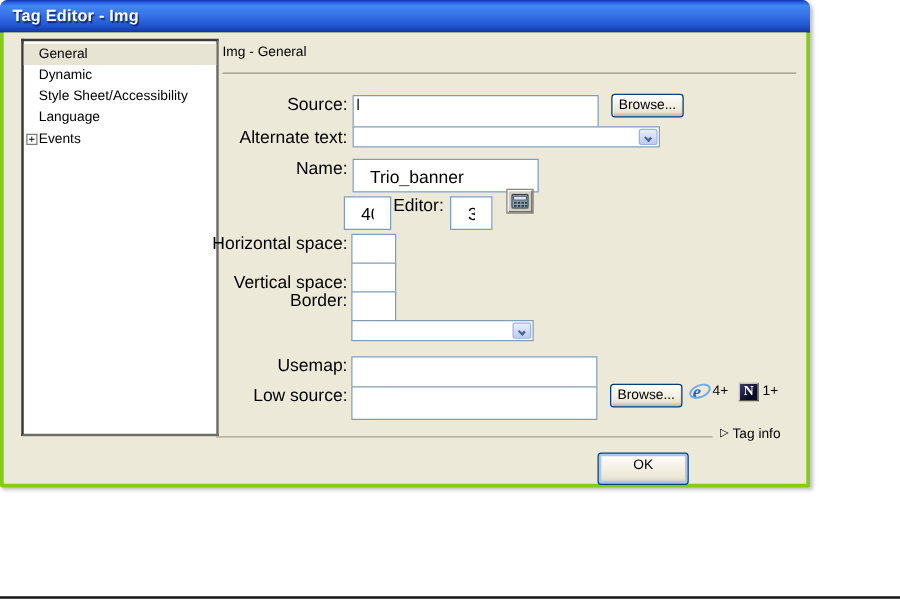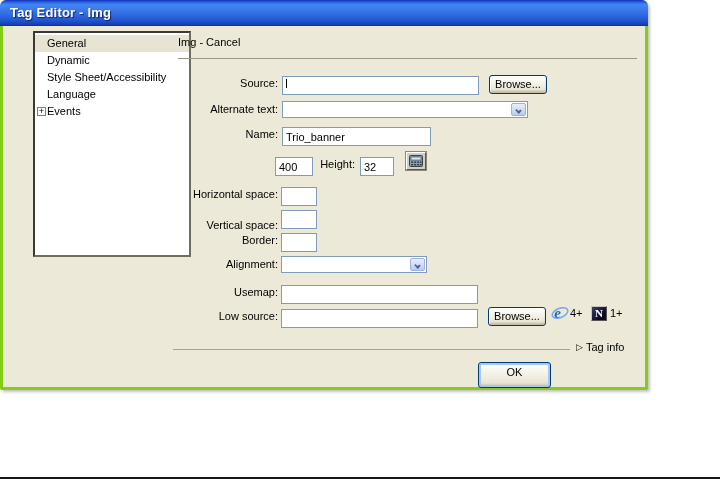--- a/index.html
+++ b/index.html
@@ -25,46 +25,46 @@
     font-size:13px; font-weight:bold; color:#fff;
     text-shadow:1px 1px 1px rgba(0,0,60,.65); letter-spacing:.2px;
   }
   .client {
     position:absolute; left:3px; top:26px; right:3px; bottom:3px;
     background:#ece9d8;
   }
 
   
   .listbox {
-    position:absolute; left:33px; top:31px; width:158px; height:226px;
+    position:absolute; left:17px; top:31px; width:158px; height:318px;
     background:#fff;
     border:2px solid; border-color:#3a3934 #6f6d62 #6f6d62 #3a3934;
     padding-top:2px;
   }
   .tree-item { position:relative; height:17px; line-height:17px; padding-left:12px; cursor:default; }
   .tree-item.selected { background:#e7e4d3; }
   .expander {
     position:absolute; left:2px; top:4px; width:9px; height:9px;
     border:1px solid #7e7e76; background:#fff;
     font-size:9px; line-height:7px; text-align:center; color:#000;
   }
 
   
   .panel-header { position:absolute; left:178px; top:36px; font-size:11px; }
   .divider1 { position:absolute; left:178px; top:58px; width:459px; height:1px; background:#98968a; }
   .divider2 { position:absolute; left:173px; top:349px; width:397px; height:1px; background:#a5a294; }
 
   .lbl {
     position:absolute; left:168px; width:110px; text-align:right;
-    line-height:16px; font-size:11px; white-space:nowrap;
+    line-height:16px; font-size:14px; white-space:nowrap;
   }
 
   input.xp {
-    position:absolute; height:19px; border:1px solid #7f9db9; background:#fff;
-    font-family:"Liberation Sans",sans-serif; font-size:11px; padding:0 3px; color:#000;
+    position:absolute; height:27px; border:1px solid #7f9db9; background:#fff;
+    font-family:"Liberation Sans",sans-serif; font-size:14px; padding:0 13px; color:#000;
   }
   .caret { position:absolute; width:1px; height:9px; background:#000; }
 
   .combo {
     position:absolute; height:17px; border:1px solid #7f9db9; background:#fff;
   }
   .combo-btn {
     position:absolute; right:1px; top:1px; bottom:1px; width:15px;
     border:1px solid #9cb0e4; border-radius:2px;
     background:linear-gradient(180deg,#e8effb 0%,#d3dff7 45%,#b9cbf1 100%);
@@ -135,40 +135,40 @@
     </div>
     <div class="tree-item">
       <span>Language</span>
     </div>
     <div class="tree-item">
       <span class="expander">+</span>
       <span>Events</span>
     </div>
   </div>
 
-  <div class="panel-header">Img - Cancel</div>
+  <div class="panel-header">Img - General</div>
   <div class="divider1"></div>
 
   <span class="lbl" style="top:75px">Source:</span>
   <input class="xp" style="left: 282px; top: 76px; width: 197px;" value="">
   <span class="caret" style="left:286px; top:79px"></span>
   <div class="xpbtn" style="left:489px; top:75px; width:58px">Browse...</div>
 
   <span class="lbl" style="top:101px">Alternate text:</span>
   <div class="combo" style="left:282px; top:101px; width:246px">
     <div class="combo-btn">
         <span class="chevron"></span>
       </div>
   </div>
 
   <span class="lbl" style="top:126px">Name:</span>
   <input class="xp" style="left: 282px; top: 127px; width: 149px;" value="Trio_banner">
 
   <input class="xp" style="left: 275px; top: 157px; width: 38px;" value="400">
-  <span class="lbl" style="top:156px; left:245px">Height:</span>
+  <span class="lbl" style="top:156px; left:245px">Editor:</span>
   <input class="xp" style="left: 360px; top: 157px; width: 34px;" value="32">
   <div class="calc-btn">
     <svg width="14" height="12" viewBox="0 0 14 12">
       <rect x="0.5" y="0.5" width="13" height="11" rx="1" fill="#8ea2b2" stroke="#33424c"></rect>
       <rect x="2" y="2" width="10" height="3" fill="#dce6ec" stroke="#33424c" stroke-width="0.6"></rect>
       <g fill="#27353e">
         <rect x="2.2" y="6.5" width="2" height="1.4"></rect>
           <rect x="5.2" y="6.5" width="2" height="1.4"></rect>
         <rect x="8.2" y="6.5" width="2" height="1.4"></rect>
           <rect x="11" y="6.5" width="1.6" height="1.4"></rect>
@@ -182,21 +182,20 @@
 
   <span class="lbl" style="top:186px">Horizontal space:</span>
   <input class="xp" style="left: 281px; top: 187px; width: 36px;" value="">
 
   <span class="lbl" style="top:217px">Vertical space:</span>
   <input class="xp" style="left: 281px; top: 210px; width: 36px;" value="">
 
   <span class="lbl" style="top:232px">Border:</span>
   <input class="xp" style="left: 281px; top: 233px; width: 36px;" value="">
 
-  <span class="lbl" style="top:256px">Alignment:</span>
   <div class="combo" style="left:281px; top:256px; width:146px">
     <div class="combo-btn">
         <span class="chevron"></span>
       </div>
   </div>
 
   <span class="lbl" style="top:284px">Usemap:</span>
   <input class="xp" style="left: 281px; top: 285px; width: 197px;" value="">
 
   <span class="lbl" style="top:308px">Low source:</span>

